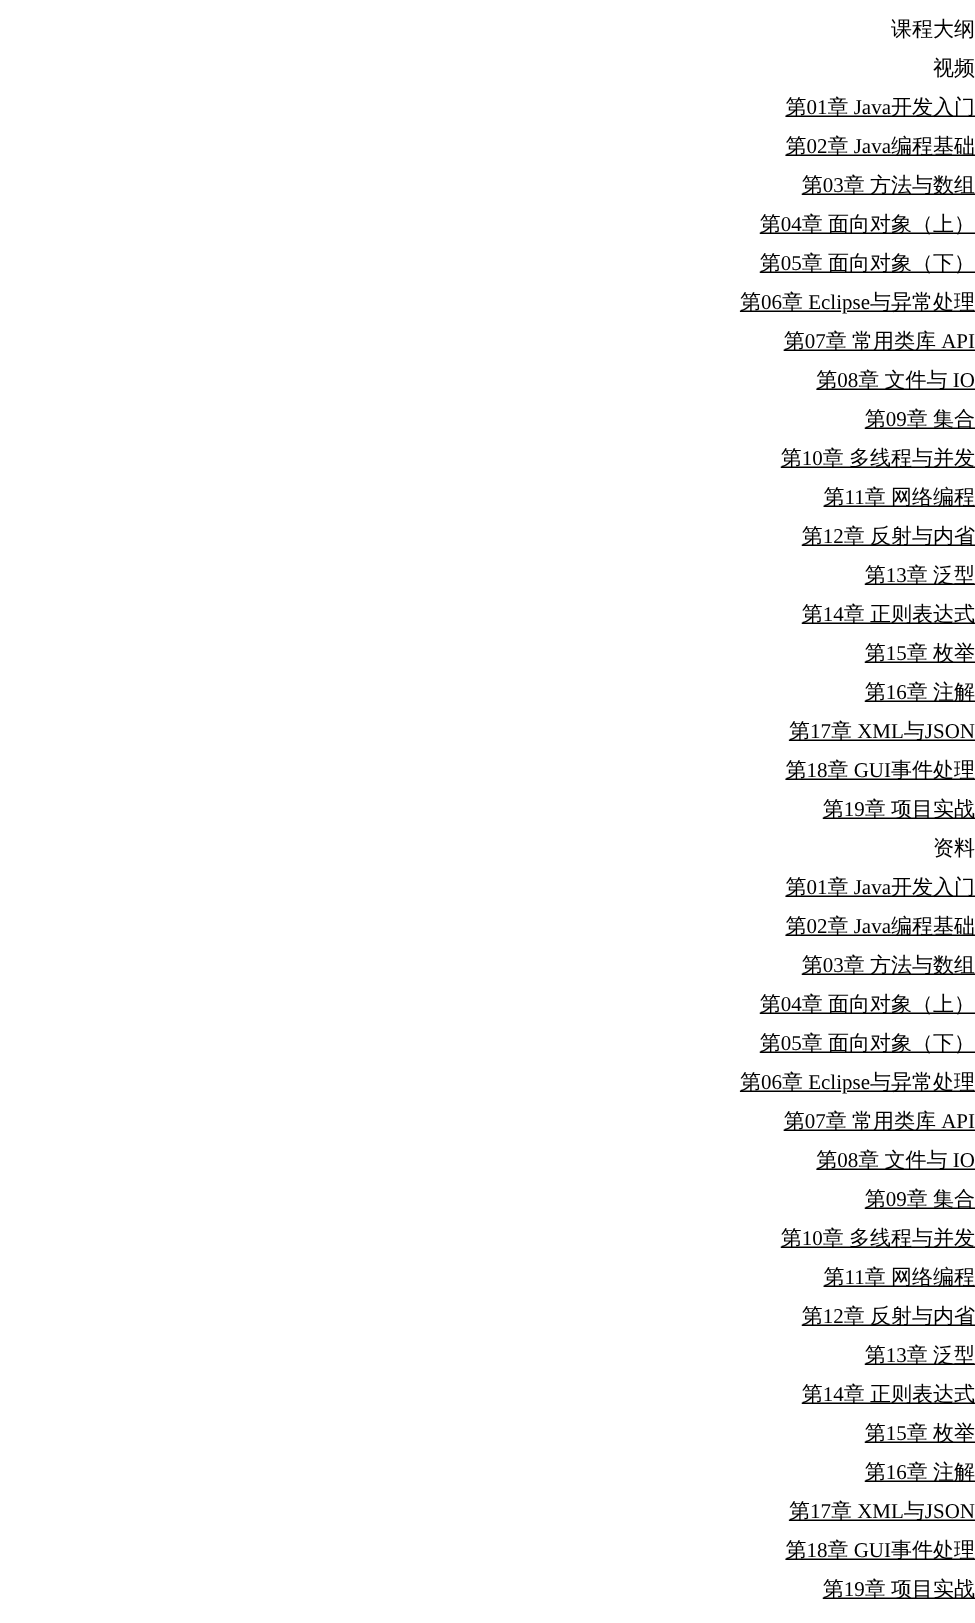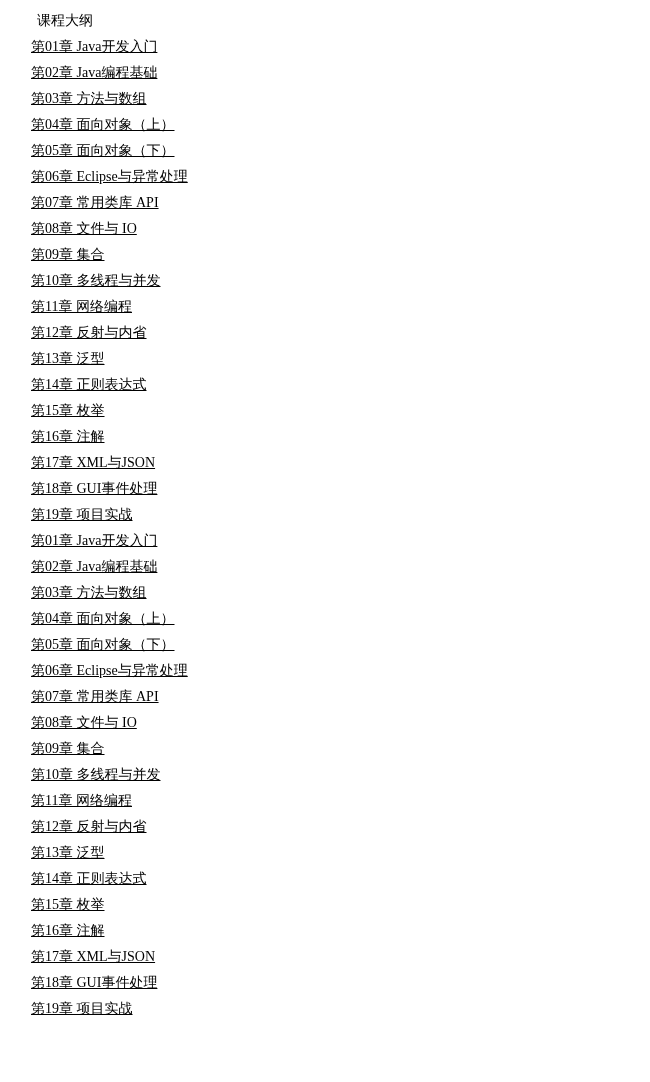--- a/index.html
+++ b/index.html
@@ -15,57 +15,60 @@
     font-size: 14px;
     color: #000000;
   }
   .outline {
     padding: 8px 0 0 31px;
   }
   .line {
     height: 26px;
     line-height: 26px;
     white-space: nowrap;
+    text-align: right;
   }
   .page-title {
     padding-left: 6px;
   }
   .section-label {
     padding-left: 1px;
   }
   .chapter-item {
     cursor: pointer;
     text-decoration: underline;
   }
 </style>
 </head>
 <body>
 
 <div class="outline">
   <div class="line page-title">课程大纲</div>
   <div id="sections-root">
+      <div class="line section-label">视频</div>
       <div class="line chapter-item">第01章 Java开发入门</div>
       <div class="line chapter-item">第02章 Java编程基础</div>
       <div class="line chapter-item">第03章 方法与数组</div>
       <div class="line chapter-item">第04章 面向对象（上）</div>
       <div class="line chapter-item">第05章 面向对象（下）</div>
       <div class="line chapter-item">第06章 Eclipse与异常处理</div>
       <div class="line chapter-item">第07章 常用类库 API</div>
       <div class="line chapter-item">第08章 文件与 IO</div>
       <div class="line chapter-item">第09章 集合</div>
       <div class="line chapter-item">第10章 多线程与并发</div>
       <div class="line chapter-item">第11章 网络编程</div>
       <div class="line chapter-item">第12章 反射与内省</div>
       <div class="line chapter-item">第13章 泛型</div>
       <div class="line chapter-item">第14章 正则表达式</div>
       <div class="line chapter-item">第15章 枚举</div>
       <div class="line chapter-item">第16章 注解</div>
       <div class="line chapter-item">第17章 XML与JSON</div>
       <div class="line chapter-item">第18章 GUI事件处理</div>
       <div class="line chapter-item">第19章 项目实战</div>
+      <div class="line section-label">资料</div>
       <div class="line chapter-item">第01章 Java开发入门</div>
       <div class="line chapter-item">第02章 Java编程基础</div>
       <div class="line chapter-item">第03章 方法与数组</div>
       <div class="line chapter-item">第04章 面向对象（上）</div>
       <div class="line chapter-item">第05章 面向对象（下）</div>
       <div class="line chapter-item">第06章 Eclipse与异常处理</div>
       <div class="line chapter-item">第07章 常用类库 API</div>
       <div class="line chapter-item">第08章 文件与 IO</div>
       <div class="line chapter-item">第09章 集合</div>
       <div class="line chapter-item">第10章 多线程与并发</div>

